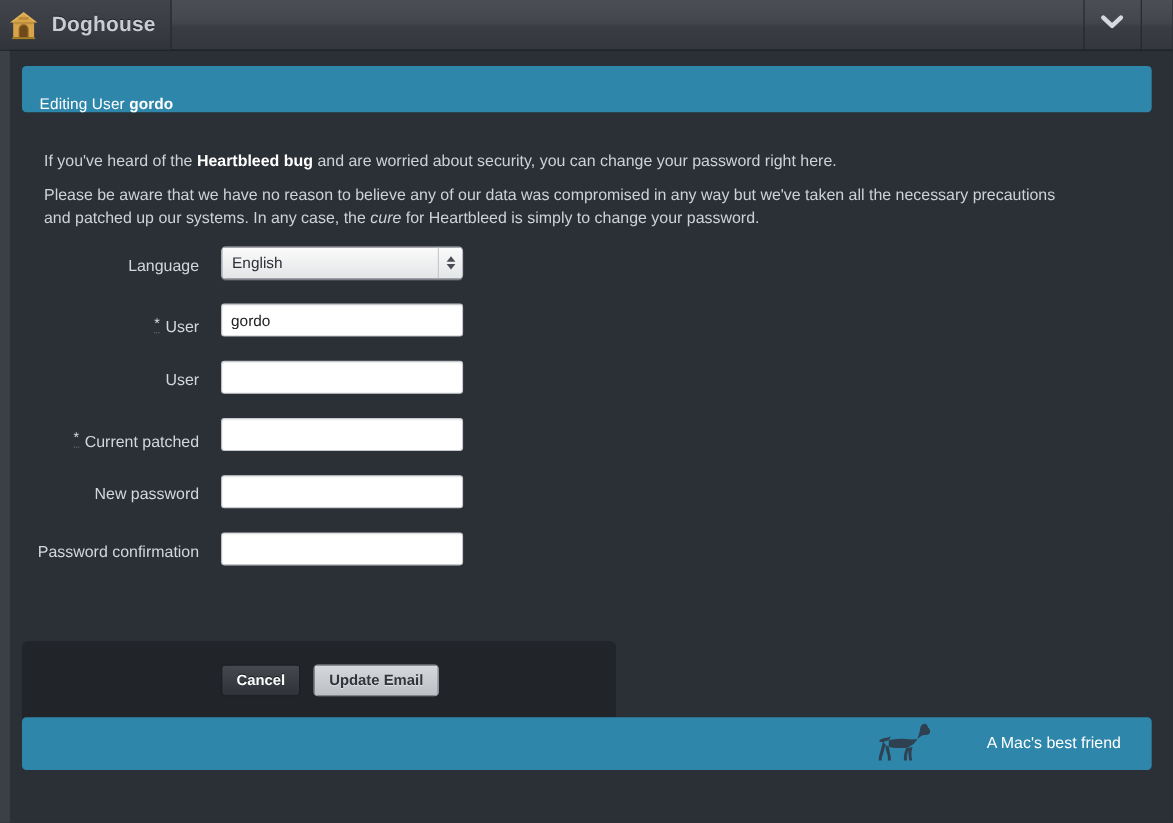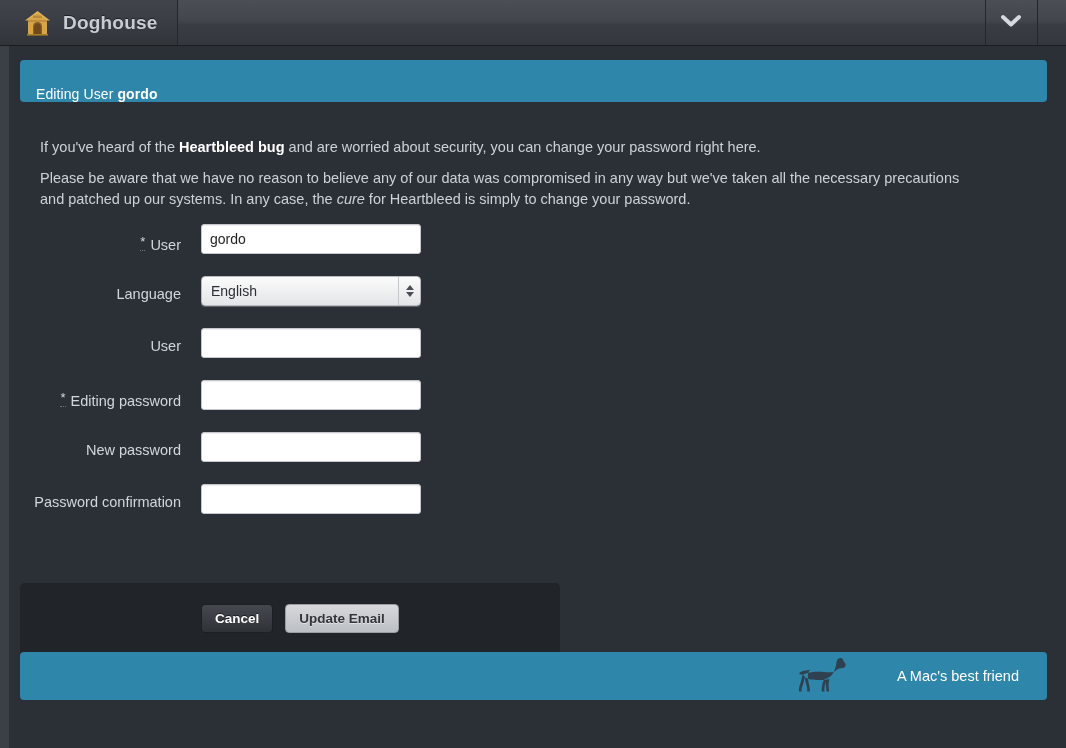--- a/index.html
+++ b/index.html
@@ -20,23 +20,23 @@
   #page-edge .nick { height:1px; background:#22252b; margin-top:7px; }
 
   
   #toolbar {
     position:absolute; left:0; top:0; width:1066px; height:46px;
     background:linear-gradient(to bottom, #4b4f55 0%, #43474d 45%, #393d43 55%, #34383e 100%);
     border-bottom:1px solid #1b1d21;
     z-index:10;
   }
   #app-tab {
-    position:absolute; left:0; top:0; width:178px; height:45px;
+    position:absolute; left:0; top:0; width:156px; height:45px;
     background:linear-gradient(to bottom, #41454b 0%, #3a3e44 50%, #313439 100%);
-    display:flex; align-items:center; gap:12px; padding-left:24px;
+    display:flex; align-items:center; gap:12px; padding-left:8px;
   }
   #app-tab:after {
     content:""; position:absolute; right:0; top:0; width:1px; height:45px;
     background:#23262b;
   }
   .doghouse {
     width:27px; height:26px; position:relative; flex:none;
   }
   .app-title {
     font-size:19px; font-weight:bold; color:#c9ccd1;
@@ -191,50 +191,50 @@
     <span class="ph-text"><span>Editing User </span><b>gordo</b></span>
   </div>
 
   <p class="para" id="para1"><span>If you've heard of the </span><b>Heartbleed bug</b><span> and are worried about security, you can change your password right here.</span></p>
 
   <p class="para" id="para2"><span>Please be aware that we have no reason to believe any of our data was compromised in any way but we've taken all the necessary precautions and patched up our systems. In any case, the </span><i>cure</i><span> for Heartbleed is simply to change your password.</span></p>
 
   <form id="form">
 
     <div class="field">
-      <label class="lbl"><span class="req">*</span>
-        <span>User</span></label>
-      <div class="ctl">
-        <input class="txt" type="text" value="gordo" style="">
-      </div>
-    </div>
-
-    <div class="field">
       <label class="lbl"><span>Language</span></label>
       <div class="ctl">
         <div class="selwrap">
           <span class="selval">English</span>
           <span class="stepper">
             <span class="ar up"></span>
             <span class="ar dn"></span>
           </span>
         </div>
       </div>
     </div>
 
     <div class="field">
+      <label class="lbl"><span class="req">*</span>
+        <span>User</span></label>
+      <div class="ctl">
+        <input class="txt" type="text" value="gordo" style="">
+      </div>
+    </div>
+
+    <div class="field">
       <label class="lbl"><span>User</span></label>
       <div class="ctl">
         <input class="txt" type="text" value="" style="">
       </div>
     </div>
 
     <div class="field">
       <label class="lbl"><span class="req">*</span>
-        <span>Editing password</span></label>
+        <span>Current patched</span></label>
       <div class="ctl">
         <input class="txt" type="password" value="" style="">
       </div>
     </div>
 
     <div class="field">
       <label class="lbl"><span>New password</span></label>
       <div class="ctl">
         <input class="txt" type="password" value="" style="">
       </div>

